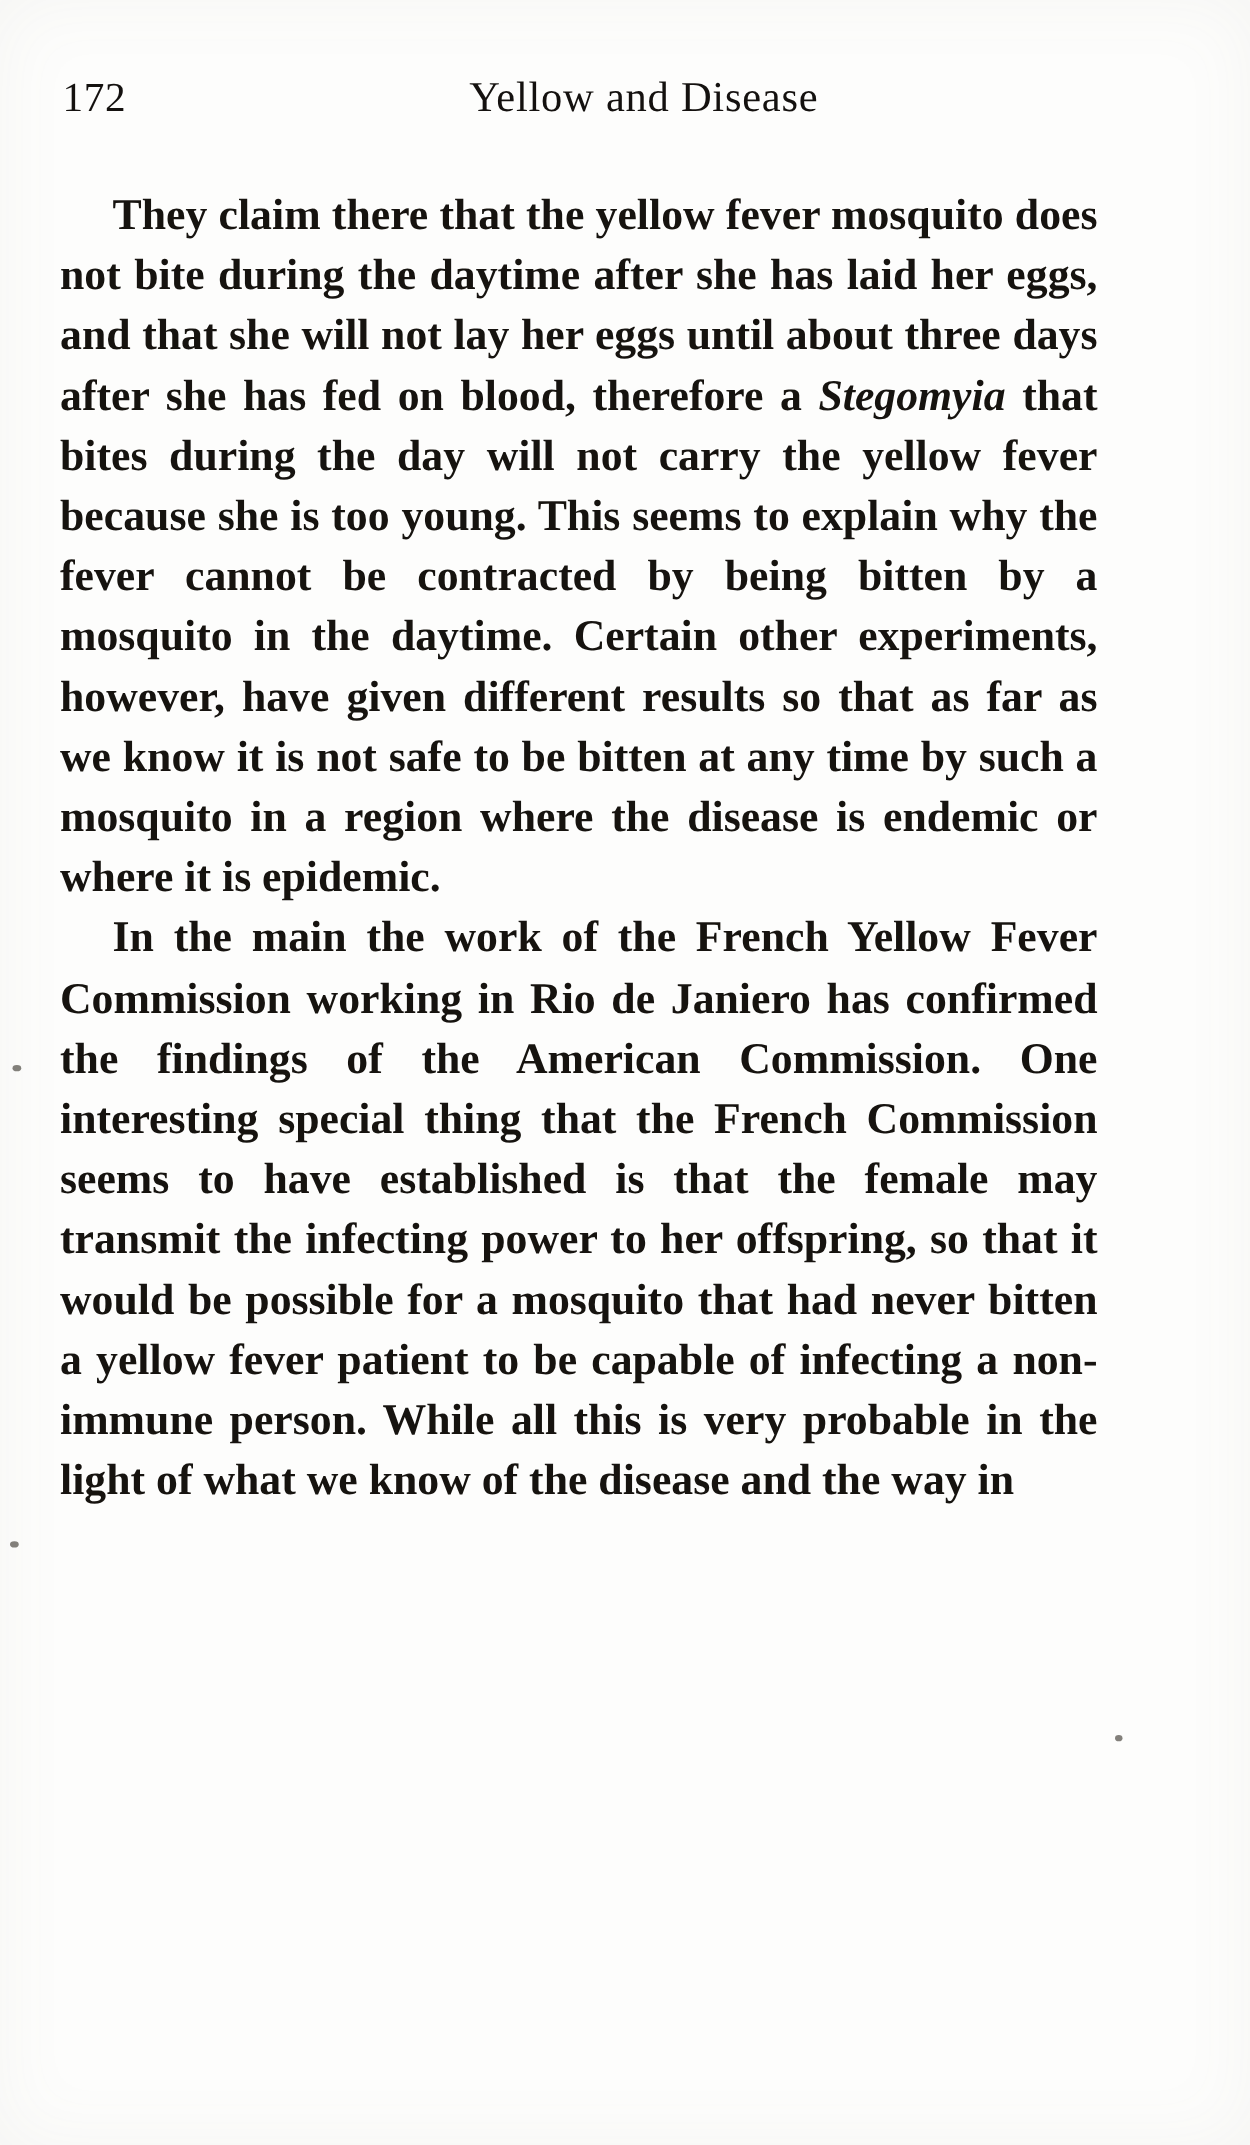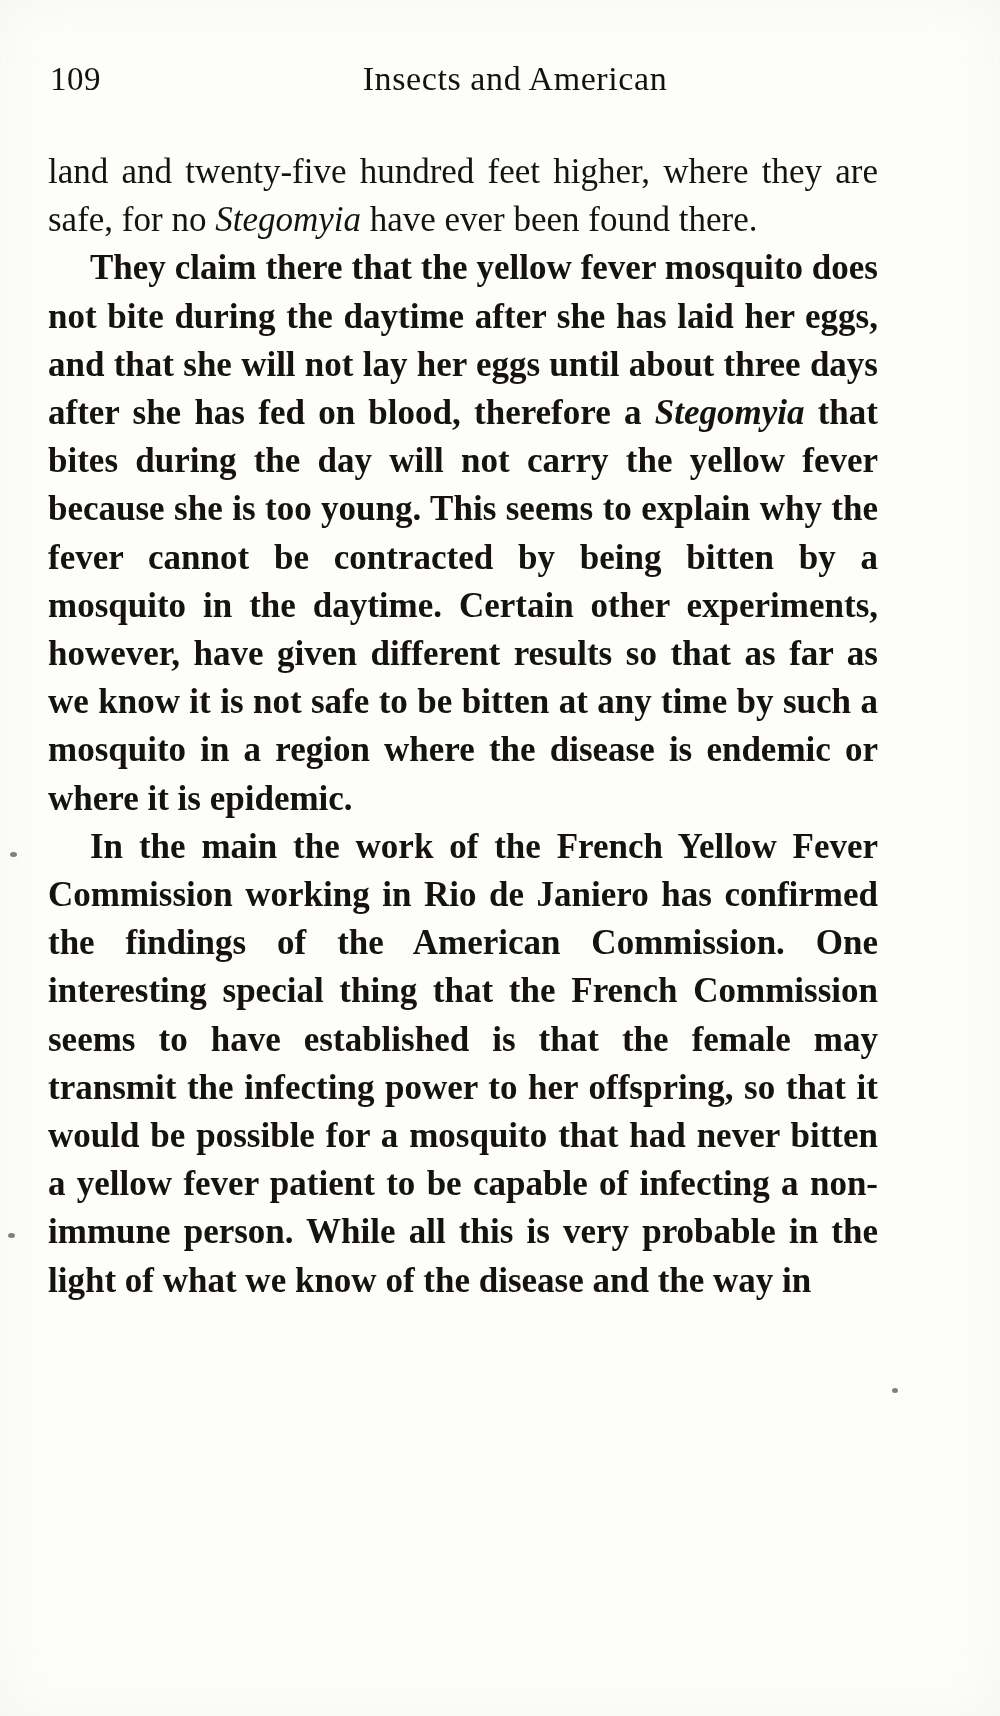--- a/index.html
+++ b/index.html
@@ -86,26 +86,25 @@
     pointer-events: none;
     box-shadow: inset 0 0 60px rgba(120,115,110,0.06);
   }
 </style>
 </head>
 <body>
 
 <div class="page">
 
   <div class="page-header">
-    <div class="folio">109</div>
-    <div class="running-title">Insects and American</div>
+    <div class="folio">172</div>
+    <div class="running-title">Yellow and Disease</div>
   </div>
 
   <div class="text-block">
-    <p class="para" id="para-1"><span>land and twenty-five hundred feet higher, where they are safe, for no </span><i>Stegomyia</i><span> have ever been found there.</span></p>
     <p class="para indent" id="para-2"><span>They claim there that the yellow fever mosquito does not bite during the daytime after she has laid her eggs, and that she will not lay her eggs until about three days after she has fed on blood, therefore a </span><i>Stegomyia</i><span> that bites during the day will not carry the yellow fever because she is too young.  This seems to explain why the fever cannot be contracted by being bitten by a mosquito in the daytime.  Certain other experiments, however, have given different results so that as far as we know it is not safe to be bitten at any time by such a mosquito in a region where the disease is endemic or where it is epidemic.</span></p>
     <p class="para indent" id="para-3"><span>In the main the work of the French Yellow Fever Commission working in Rio de Janiero has confirmed the findings of the American Commission.  One interesting special thing that the French Commission seems to have established is that the female may transmit the infecting power to her offspring, so that it would be possible for a mosquito that had never bitten a yellow fever patient to be capable of infecting a non-immune person.  While all this is very probable in the light of what we know of the disease and the way in</span></p>
   </div>
 
   <span class="speck s1"></span>
   <span class="speck s2"></span>
   <span class="speck s3"></span>
   <div class="edge-shade"></div>
 </div>
 

